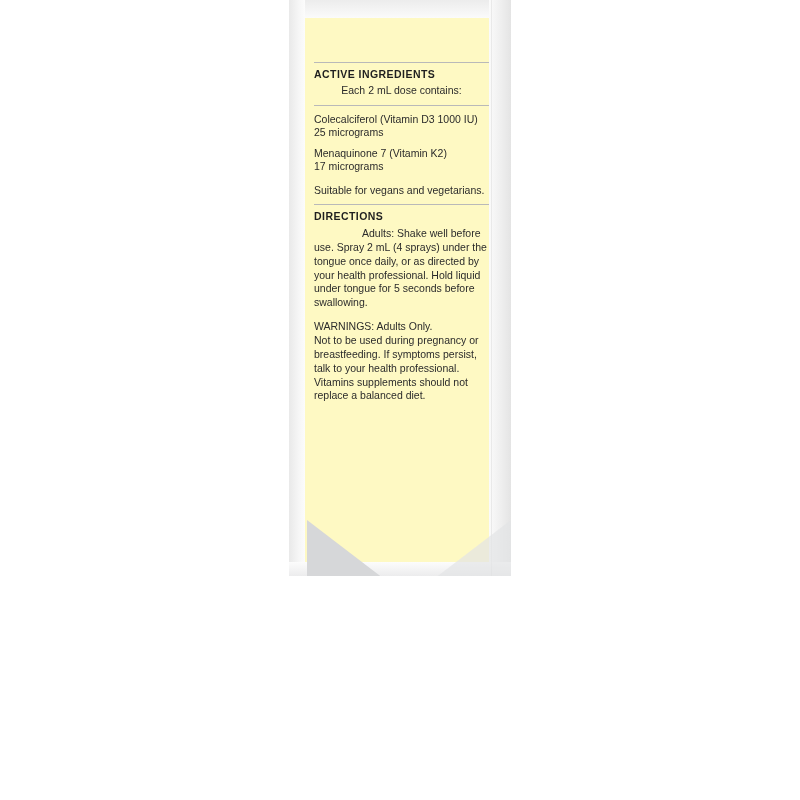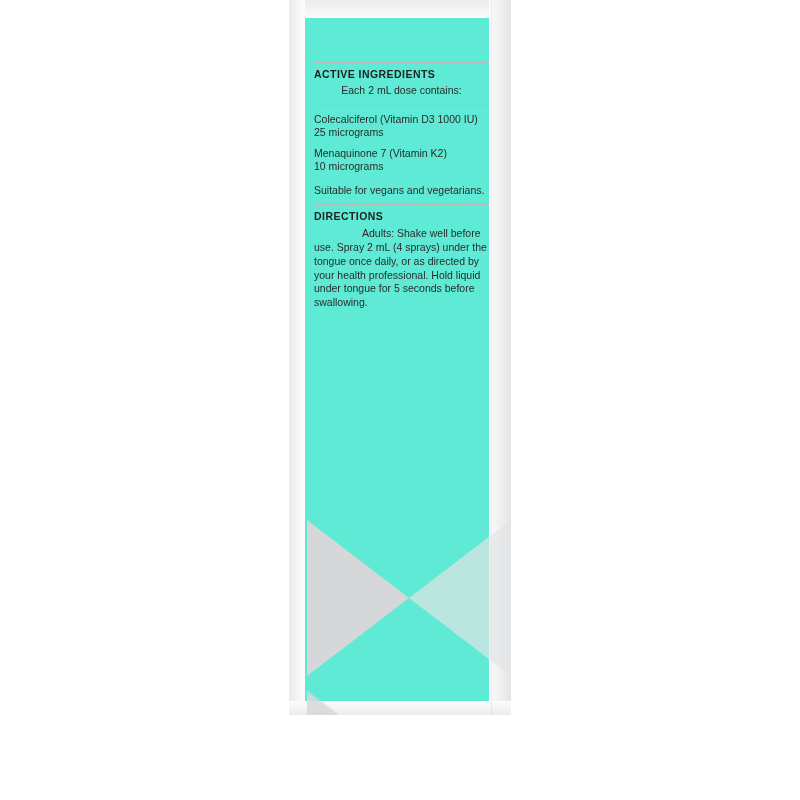--- a/index.html
+++ b/index.html
@@ -18,22 +18,22 @@
     overflow: hidden;
     background: #ffffff;
   }
 
   
   .box {
     position: absolute;
     left: 289px;
     top: 0px;
     width: 222px;
-    height: 715px;
-    background: #5eead4;
+    height: 576px;
+    background: #fef9c3;
     overflow: hidden;
   }
 
   
   .box-left-edge {
     position: absolute;
     left: 0;
     top: 0;
     width: 16px;
     height: 100%;
@@ -176,29 +176,31 @@
 
       <hr class="rule">
 
       <div class="ing-block">
         <p class="ing-name">Colecalciferol (Vitamin D3 1000 IU)</p>
         <p class="ing-amount">25 micrograms</p>
       </div>
 
       <div class="ing-block">
         <p class="ing-name">Menaquinone 7 (Vitamin K2)</p>
-        <p class="ing-amount">10 micrograms</p>
+        <p class="ing-amount">17 micrograms</p>
       </div>
 
 
       <p class="para">Suitable for vegans and vegetarians.</p>
 
       <hr class="rule">
 
       <div class="heading">DIRECTIONS</div>
 
       <p class="directions-body"><span class="bold-inline">Adults:</span><span> Shake well before use. Spray 2 mL (4 sprays) under the tongue once daily, or as directed by your health professional. Hold liquid under tongue for 5 seconds before swallowing.</span></p>
 
+      <p class="para" style="white-space:pre-line;">WARNINGS: Adults Only.
+Not to be used during pregnancy or breastfeeding. If symptoms persist, talk to your health professional. Vitamins supplements should not replace a balanced diet.</p>
 
 
     </div>
   </div>
 </div>
 
 </body></html>

